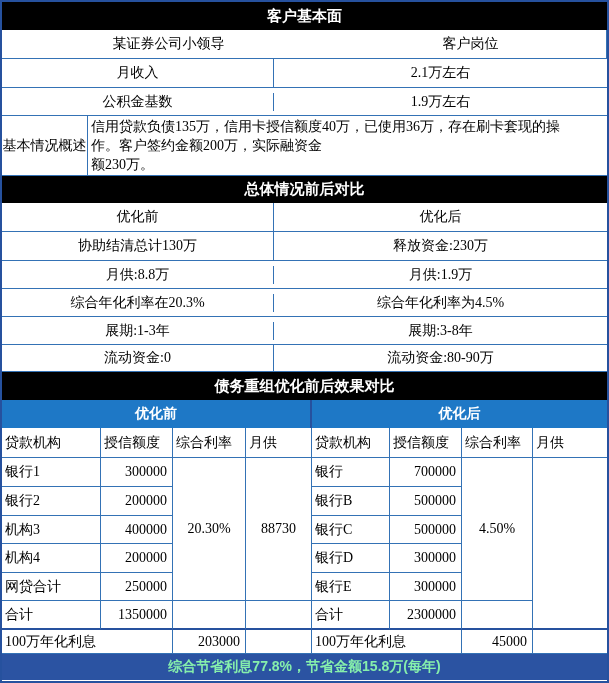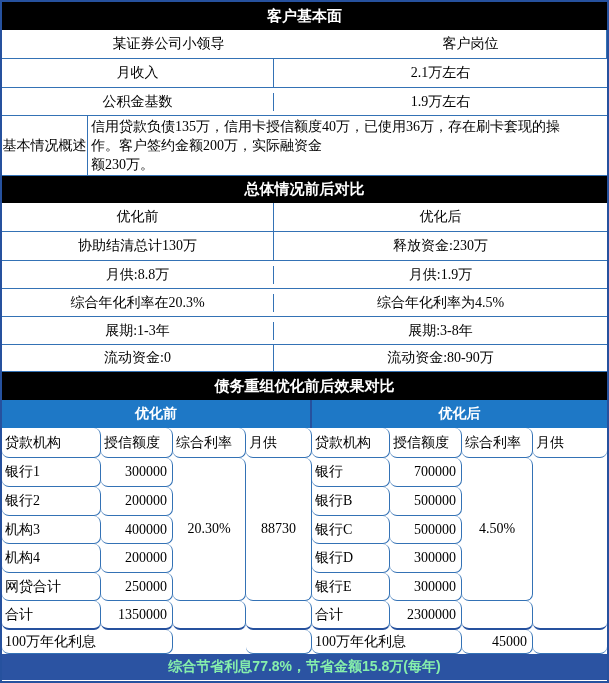--- a/index.html
+++ b/index.html
@@ -45,21 +45,21 @@
   .half.before { width:310px; border-right:2px solid #26519E; }
   .half.after  { flex:1; }
   
   .debt-grid {
     display:grid;
     grid-template-columns: 99px 72px 73px 66px 78px 72px 71px auto;
     grid-template-rows: 30px 29px 29px 28px 29px 28px 29px 24px;
     width:100%;
   }
   .g { border-right:1px solid #3472B5; border-bottom:1px solid #3472B5;
-       display:flex; align-items:center; overflow:hidden;border-radius:7px; }
+       display:flex; align-items:center; overflow:hidden; }
   .g.last { border-right:none; }
   .g.lft { justify-content:flex-start; padding-left:3px; }
   .g.rgt { justify-content:flex-end;  padding-right:5px; }
   .g.ctr { justify-content:center; }
   .thickb { border-bottom:2px solid #26519E; }
   
   .footer {
     height:26px; background:#2B53A2;
     display:flex; align-items:center; justify-content:center;
     color:#86efac; font-weight:bold; font-size:14px;
@@ -172,20 +172,21 @@
     <div class="g lft thickb" style="grid-column:1; grid-row:7">合计</div>
     <div class="g rgt thickb" style="grid-column:2; grid-row:7">1350000</div>
     <div class="g thickb" style="grid-column:3; grid-row:7"></div>
     <div class="g thickb" style="grid-column:4; grid-row:7"></div>
     <div class="g lft thickb" style="grid-column:5; grid-row:7">合计</div>
     <div class="g rgt thickb" style="grid-column:6; grid-row:7">2300000</div>
     <div class="g thickb" style="grid-column:7; grid-row:7"></div>
     <div class="g thickb last" style="grid-column:8; grid-row:7"></div>
 
     <div class="g lft" style="grid-column:1/3; grid-row:8">100万年化利息</div>
+    <div class="g rgt" style="grid-column:3; grid-row:8">203000</div>
     <div class="g" style="grid-column:4; grid-row:8"></div>
     <div class="g lft" style="grid-column:5/7; grid-row:8">100万年化利息</div>
     <div class="g rgt" style="grid-column:7; grid-row:8">45000</div>
     <div class="g last" style="grid-column:8; grid-row:8"></div>
   </div>
 
   <div class="footer">综合节省利息77.8%，节省金额15.8万(每年)</div>
 
 </div>
 

